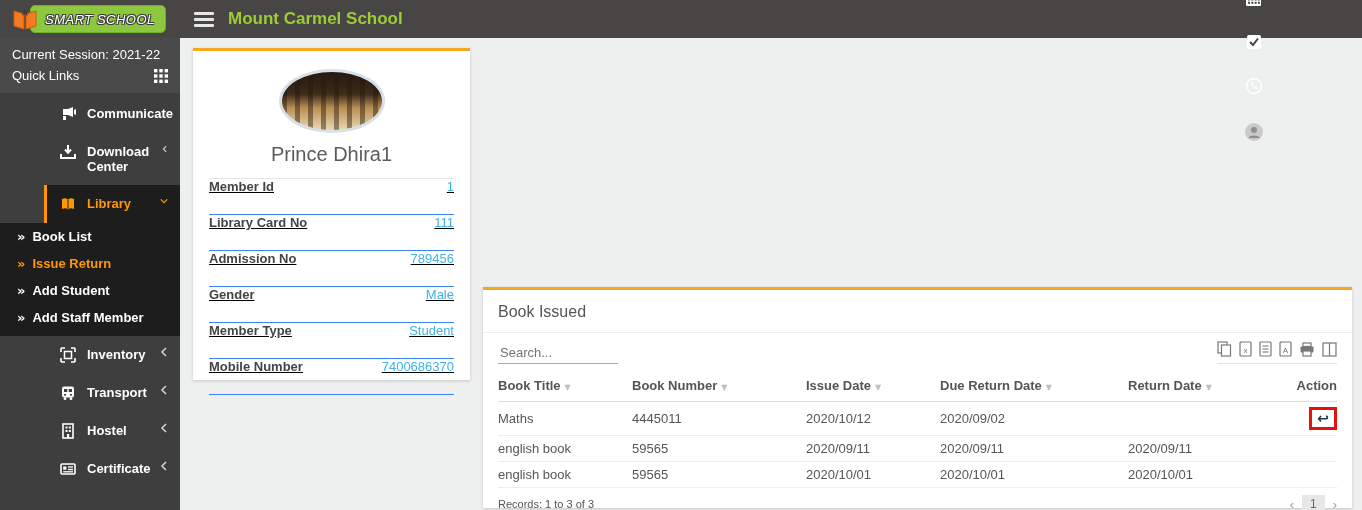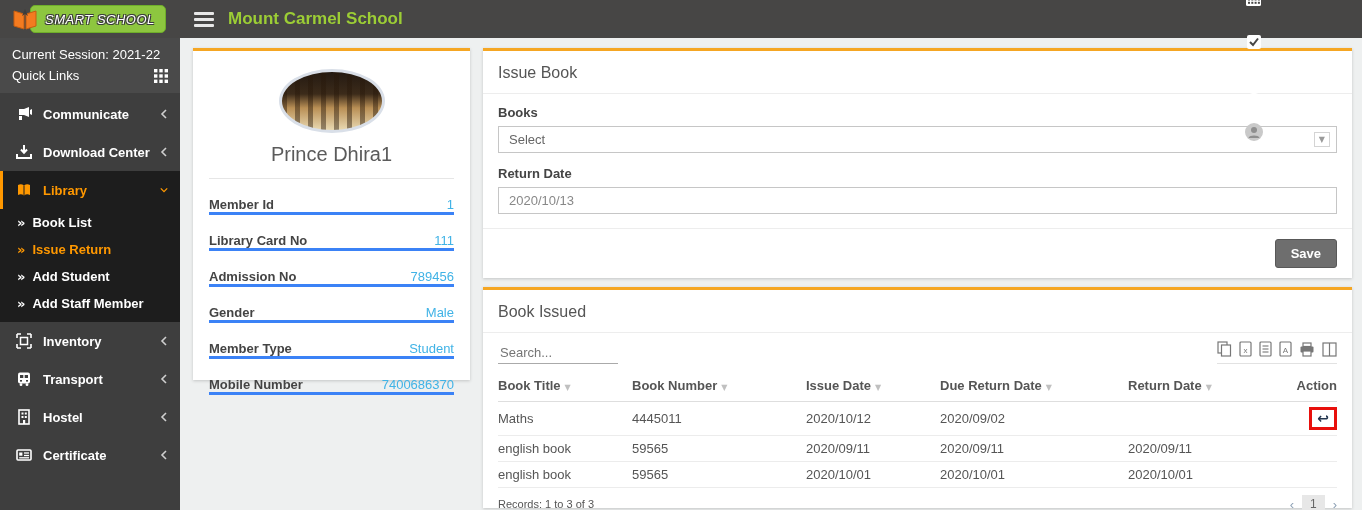--- a/index.html
+++ b/index.html
@@ -24,21 +24,21 @@
       position:relative; }
   .flag::after { content:""; position:absolute; left:0; top:0; width:9px; height:7px; background:#3c3b6e; }
   .icon-btn { background:none; border:none; cursor:pointer; display:flex; align-items:center; }
 
   
   .sidebar { position:absolute; top:38px; left:0; width:180px; height:472px; background:#3e3e3e; color:#fff; }
   .session-block { background:#4a4a4a; padding:9px 12px 10px; font-size:13px; }
   .session-line { margin-bottom:6px; }
   .quick-links { display:flex; align-items:center; justify-content:space-between; cursor:pointer; }
   .menu { padding-top:2px; }
-  .menu-item { display:flex; align-items:center; padding:11px 12px 11px 13px; font-size:13px; font-weight:bold; color:#fff; cursor:pointer; border-left:3px solid transparent; }
+  .menu-item { display:flex; align-items:flex-start; padding:11px 12px 11px 13px; font-size:13px; font-weight:bold; color:#fff; cursor:pointer; border-left:3px solid transparent;margin-left:44px; }
   .menu-item .mi-icon { width:16px; height:16px; margin-right:11px; flex:0 0 16px; }
   .menu-item .chev { margin-left:auto; width:8px; height:10px; }
   .menu-item.active { background:#1d1d1d; border-left:3px solid #ff9800; color:#ff9800; }
   .submenu { background:#1d1d1d; padding:0 0 5px 0; }
   .submenu-item { display:flex; align-items:center; padding:6px 12px 6px 17px; font-size:13px; font-weight:bold; color:#fff; cursor:pointer; }
   .submenu-item .bullet { margin-right:7px; font-family:"DejaVu Sans",sans-serif; }
   .submenu-item.active { color:#ff9800; }
 
   
   .content { position:absolute; left:180px; top:38px; width:1182px; height:472px; background:#eef0f0; }
@@ -47,21 +47,21 @@
 
   
   .profile-card { left:13px; top:10px; width:277px; height:332px; padding:14px 16px 10px; }
   .photo { width:106px; height:64px; margin:4px auto 10px; border-radius:50%; border:3px solid #d9dfe8;
     background:
       repeating-linear-gradient(90deg, rgba(40,24,10,.45) 0 5px, rgba(0,0,0,0) 5px 13px),
       linear-gradient(180deg,#241a12 0%, #3c2b1a 38%, #b98f55 62%, #e9d9b2 100%);
   }
   .profile-name { text-align:center; font-size:20px; color:#5b5b5b; margin-bottom:12px; }
   .fields { border-top:1px solid #e6e6e6; }
-  .field { display:flex; justify-content:space-between; align-items:flex-end; height:36px; border-bottom:3px solid #3b82f6; }
+  .field { display:flex; justify-content:space-between; align-items:flex-start; height:36px; border-bottom:1px solid #3b82f6;text-decoration:underline; }
   .field .f-label { font-size:13px; font-weight:bold; color:#444; }
   .field .f-value { font-size:13px; color:#41b3e6; }
 
   
   .issue-card { left:303px; top:10px; width:869px; height:230px; }
   .issue-body { padding:11px 15px 0; }
   .form-label { font-size:13px; font-weight:bold; color:#444; margin-bottom:6px; }
   .select-box { display:flex; align-items:center; justify-content:space-between; border:1px solid #c6c6c6; height:27px; padding:0 6px 0 10px; font-size:13px; color:#666; margin-bottom:13px; cursor:pointer; }
   .select-box .dd-arrow { font-size:8px; color:#9a9a9a; border:1px solid #d4d4d4; padding:2px 4px; background:#fff; font-family:"DejaVu Sans",sans-serif; }
   .text-input { width:100%; border:1px solid #c6c6c6; height:27px; padding:0 10px; font-size:13px; color:#888; font-family:"Liberation Sans",sans-serif; outline:none; }
@@ -316,35 +316,20 @@
           <span class="f-label">Member Type</span>
           <span class="f-value">Student</span>
         </div>
         <div class="field">
           <span class="f-label">Mobile Number</span>
           <span class="f-value">7400686370</span>
         </div>
       </div>
     </div>
 
-    <div class="card issue-card">
-      <div class="card-title">Issue Book</div>
-      <div class="issue-body">
-        <div class="form-label">Books</div>
-        <div class="select-box">
-          <span>Select</span>
-          <span class="dd-arrow">▼</span>
-        </div>
-        <div class="form-label">Return Date</div>
-        <input class="text-input" type="text" value="2020/10/13" style="">
-      </div>
-      <div class="issue-footer">
-        <button class="save-btn">Save</button>
-      </div>
-    </div>
 
     <div class="card issued-card">
       <div class="card-title">Book Issued</div>
       <div class="issued-body">
         <div class="toolbar">
           <input class="tbl-search" type="text" placeholder="Search..." style="">
           <div class="export-group">
             <button class="icon-btn">
                 <svg width="15" height="16" viewBox="0 0 15 16">
                   <rect x="1" y="1" width="9" height="11" fill="#fff" stroke="#777" stroke-width="1.2"></rect>

